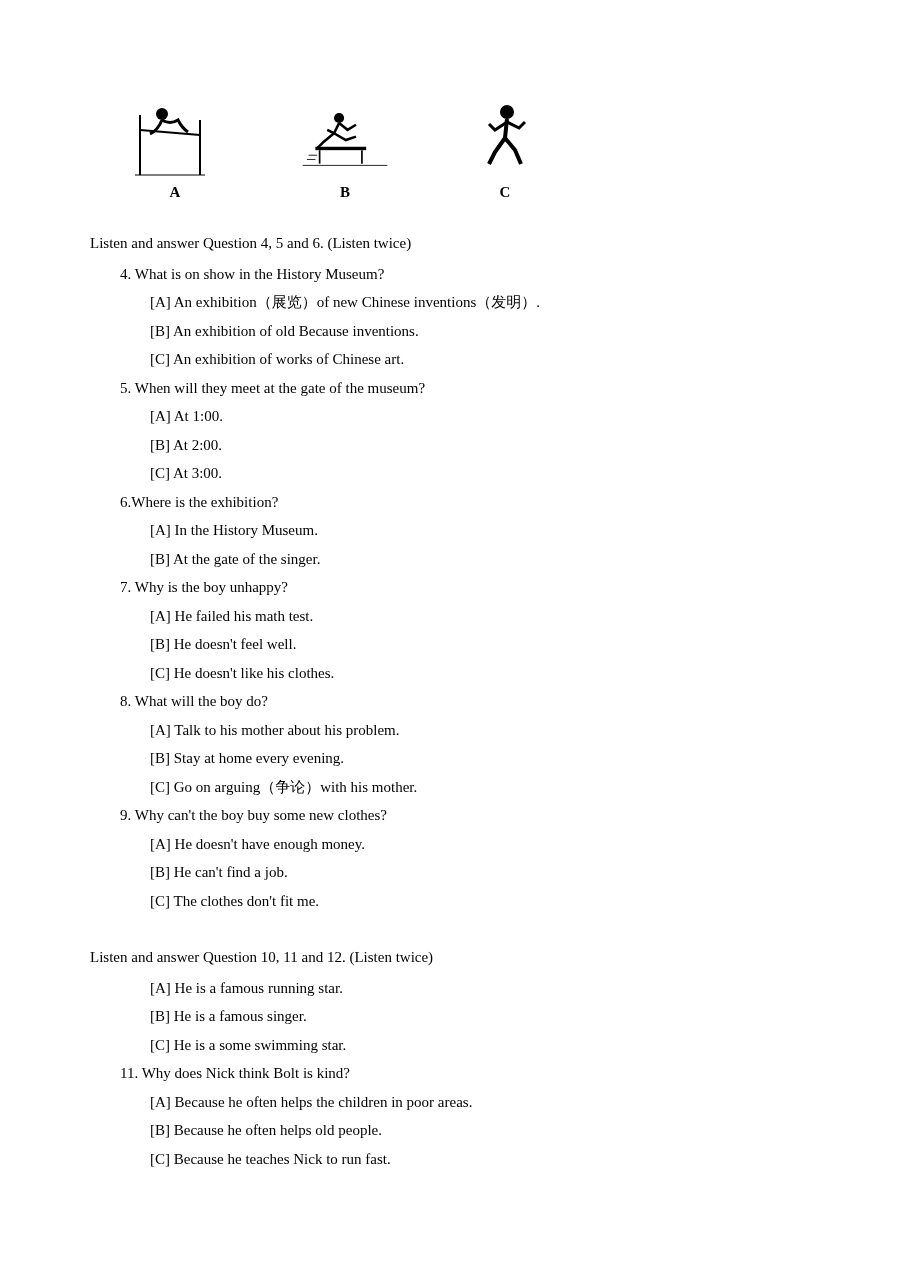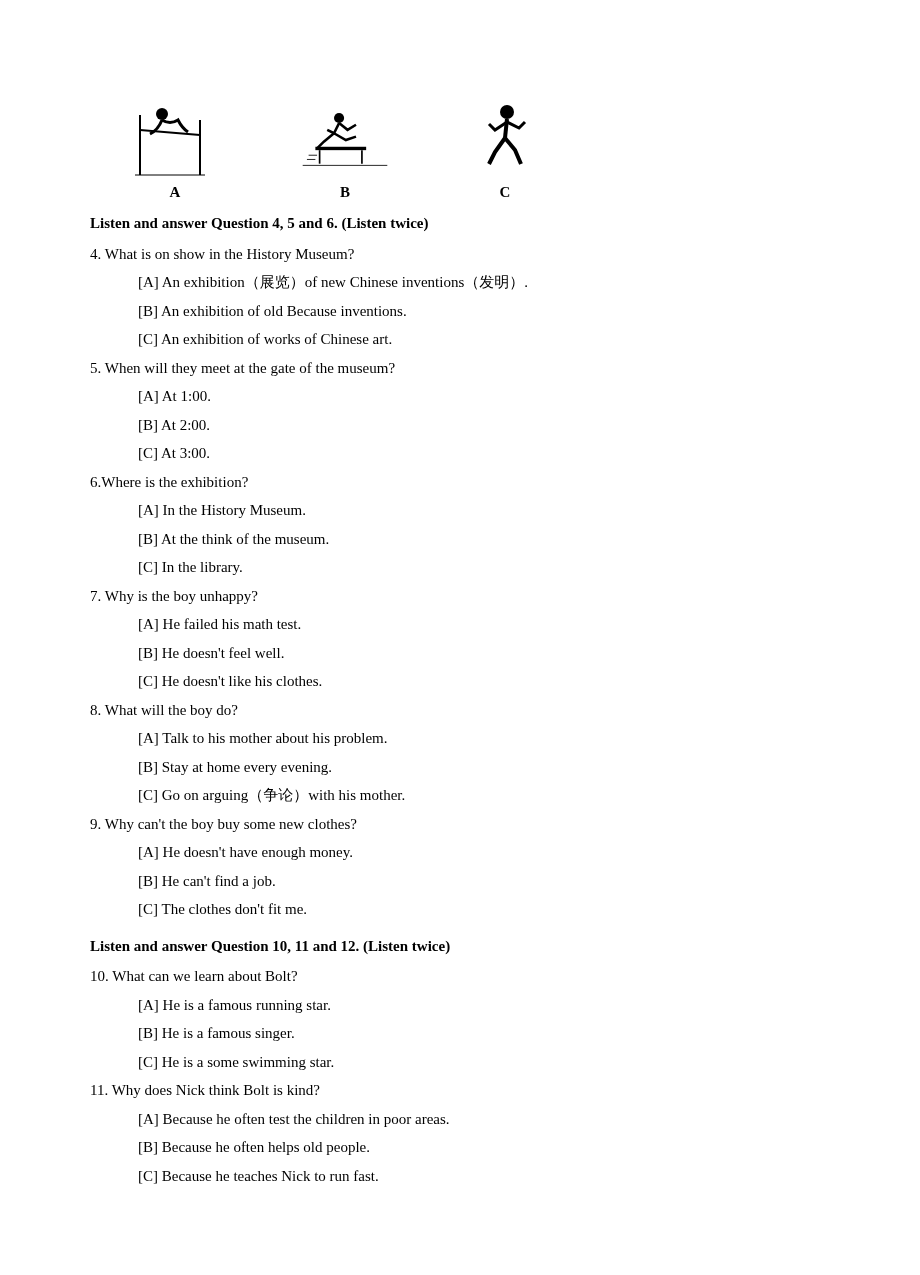--- a/index.html
+++ b/index.html
@@ -31,30 +31,31 @@
     display: flex;
     align-items: center;
     justify-content: center;
   }
   .img-label {
     font-weight: bold;
     margin-top: 4px;
     font-size: 15px;
   }
   .section-header {
-    font-weight: bold;
-    margin-top: 8px;
+    font-weight: normal;
+    margin-top: 28px;
     margin-bottom: 2px;
     line-height: 1.9;
   }
   .question {
+    margin-left: 30px;
     line-height: 1.9;
   }
   .option {
-    margin-left: 48px;
+    margin-left: 60px;
     line-height: 1.9;
   }
   .cjk {
     font-family: "SimSun", "NSimSun", serif;
   }
   svg { display: block; }
 </style>
 </head>
 <body>
 
@@ -117,44 +118,42 @@
   <div class="option">[B] An exhibition of old Because inventions.</div>
   <div class="option">[C] An exhibition of works of Chinese art.</div>
 
   <div class="question">5. When will they meet at the gate of the museum?</div>
   <div class="option">[A] At 1:00.</div>
   <div class="option">[B] At 2:00.</div>
   <div class="option">[C] At 3:00.</div>
 
   <div class="question">6.Where is the exhibition?</div>
   <div class="option">[A] In the History Museum.</div>
-  <div class="option">[B] At the think of the museum.</div>
-  <div class="option">[C] In the library.</div>
+  <div class="option">[B] At the gate of the singer.</div>
 
 
   <div class="question">7. Why is the boy unhappy?</div>
   <div class="option">[A] He failed his math test.</div>
   <div class="option">[B] He doesn't feel well.</div>
   <div class="option">[C] He doesn't like his clothes.</div>
 
   <div class="question">8. What will the boy do?</div>
   <div class="option">[A] Talk to his mother about his problem.</div>
   <div class="option">[B] Stay at home every evening.</div>
   <div class="option cjk">[C] Go on arguing（争论）with his mother.</div>
 
   <div class="question">9. Why can't the boy buy some new clothes?</div>
   <div class="option">[A] He doesn't have enough money.</div>
   <div class="option">[B] He can't find a job.</div>
   <div class="option">[C] The clothes don't fit me.</div>
 
   <div class="section-header">Listen and answer Question 10, 11 and 12.  (Listen twice)</div>
 
-  <div class="question">10. What can we learn about Bolt?</div>
   <div class="option">[A] He is a famous running star.</div>
   <div class="option">[B] He is a famous singer.</div>
   <div class="option">[C] He is a some swimming star.</div>
 
   <div class="question">11. Why does Nick think Bolt is kind?</div>
-  <div class="option">[A] Because he often test the children in poor areas.</div>
+  <div class="option">[A] Because he often helps the children in poor areas.</div>
   <div class="option">[B] Because he often helps old people.</div>
   <div class="option">[C] Because he teaches Nick to run fast.</div>
 
 </div>
 
 </body></html>

